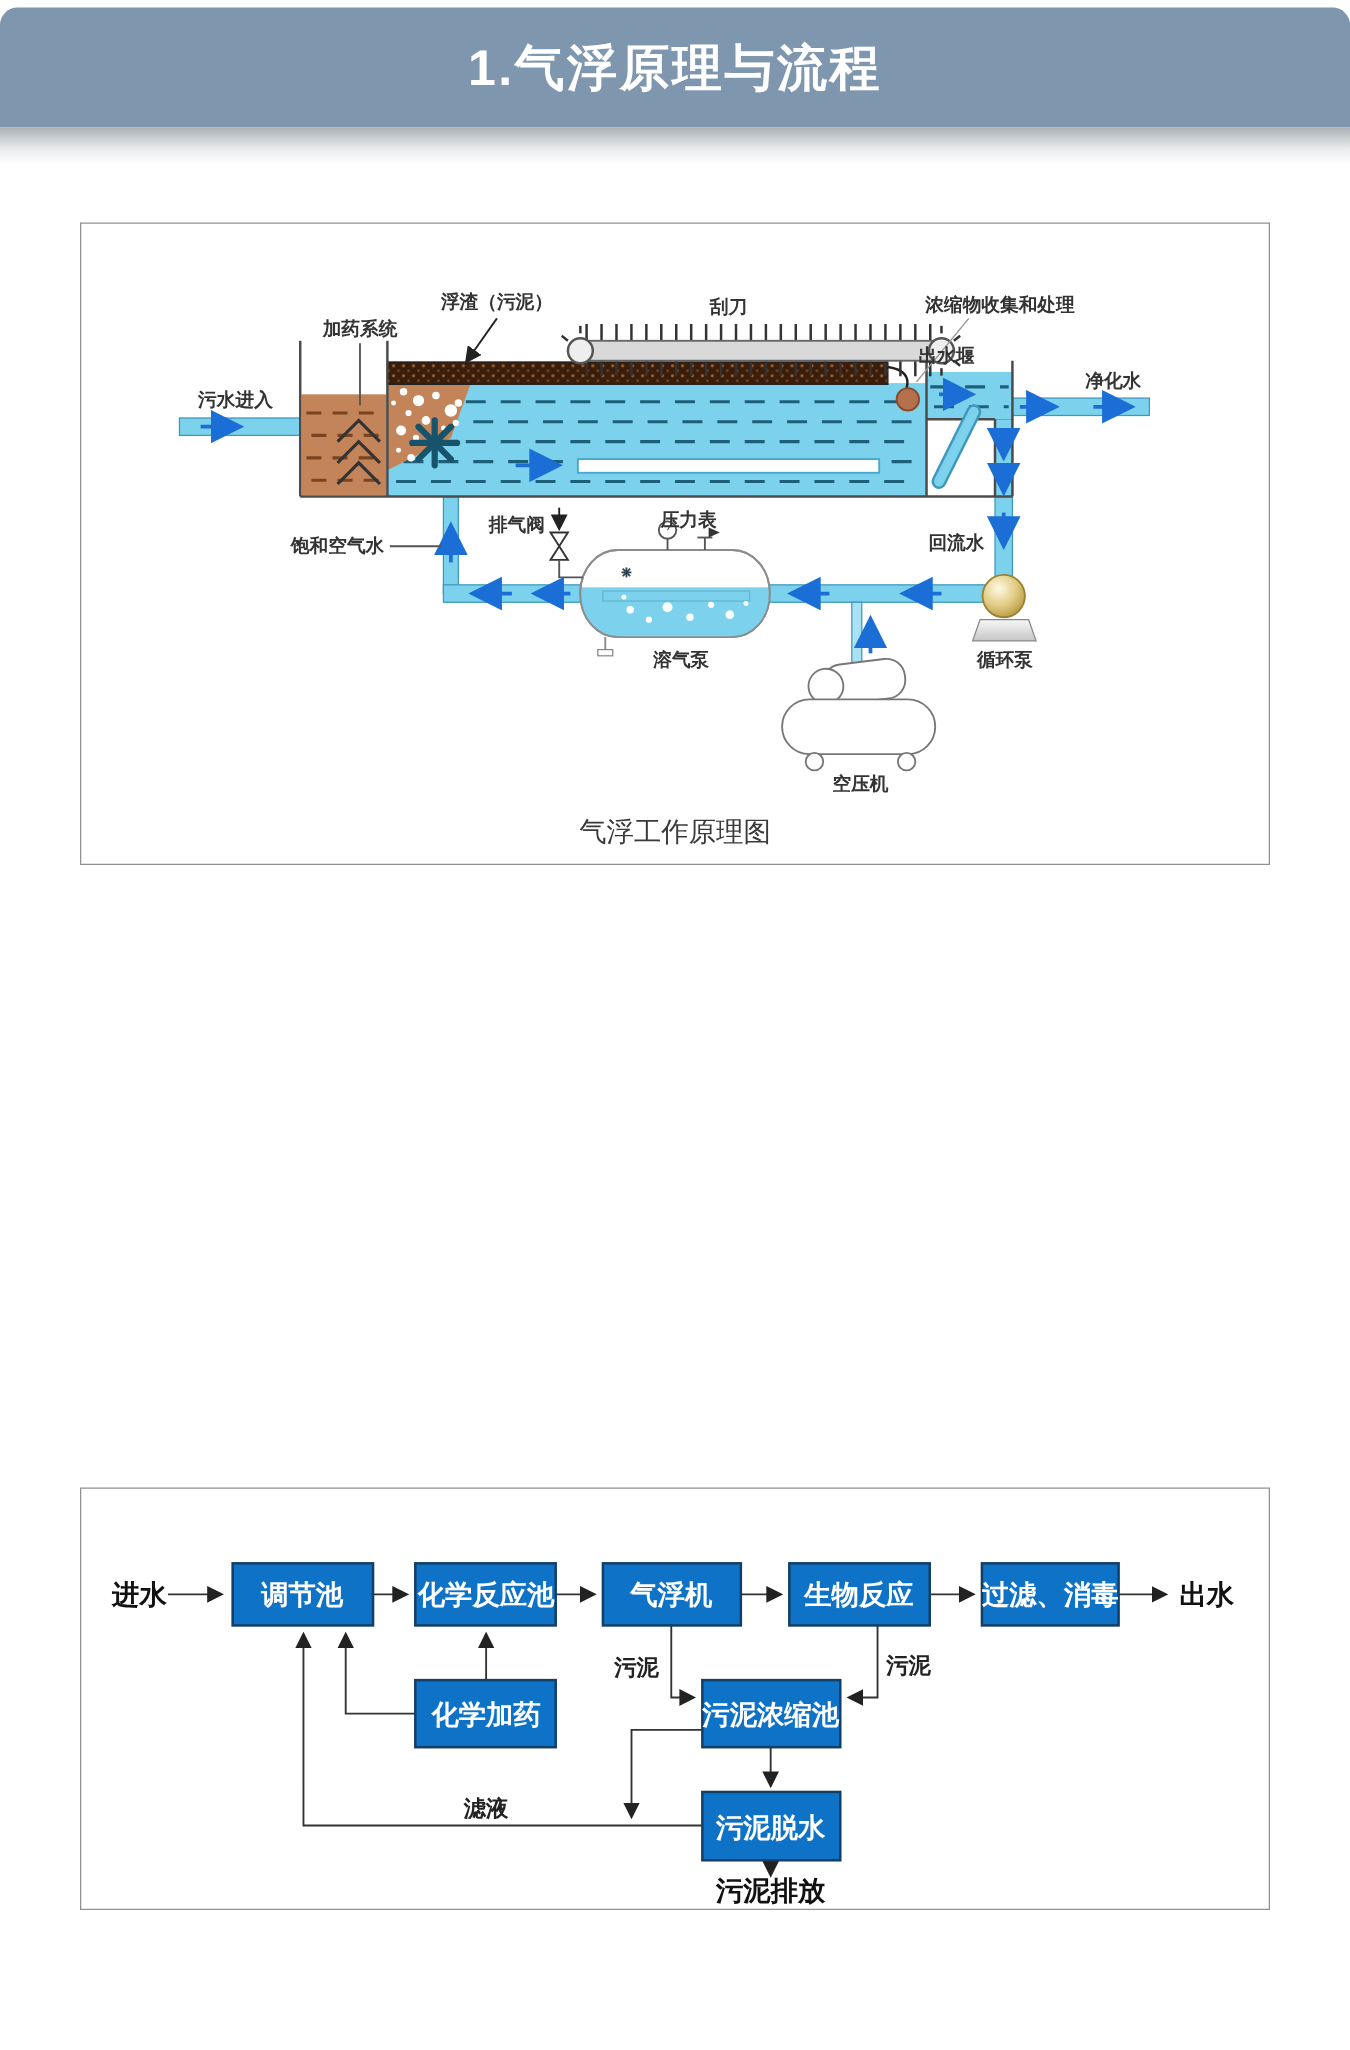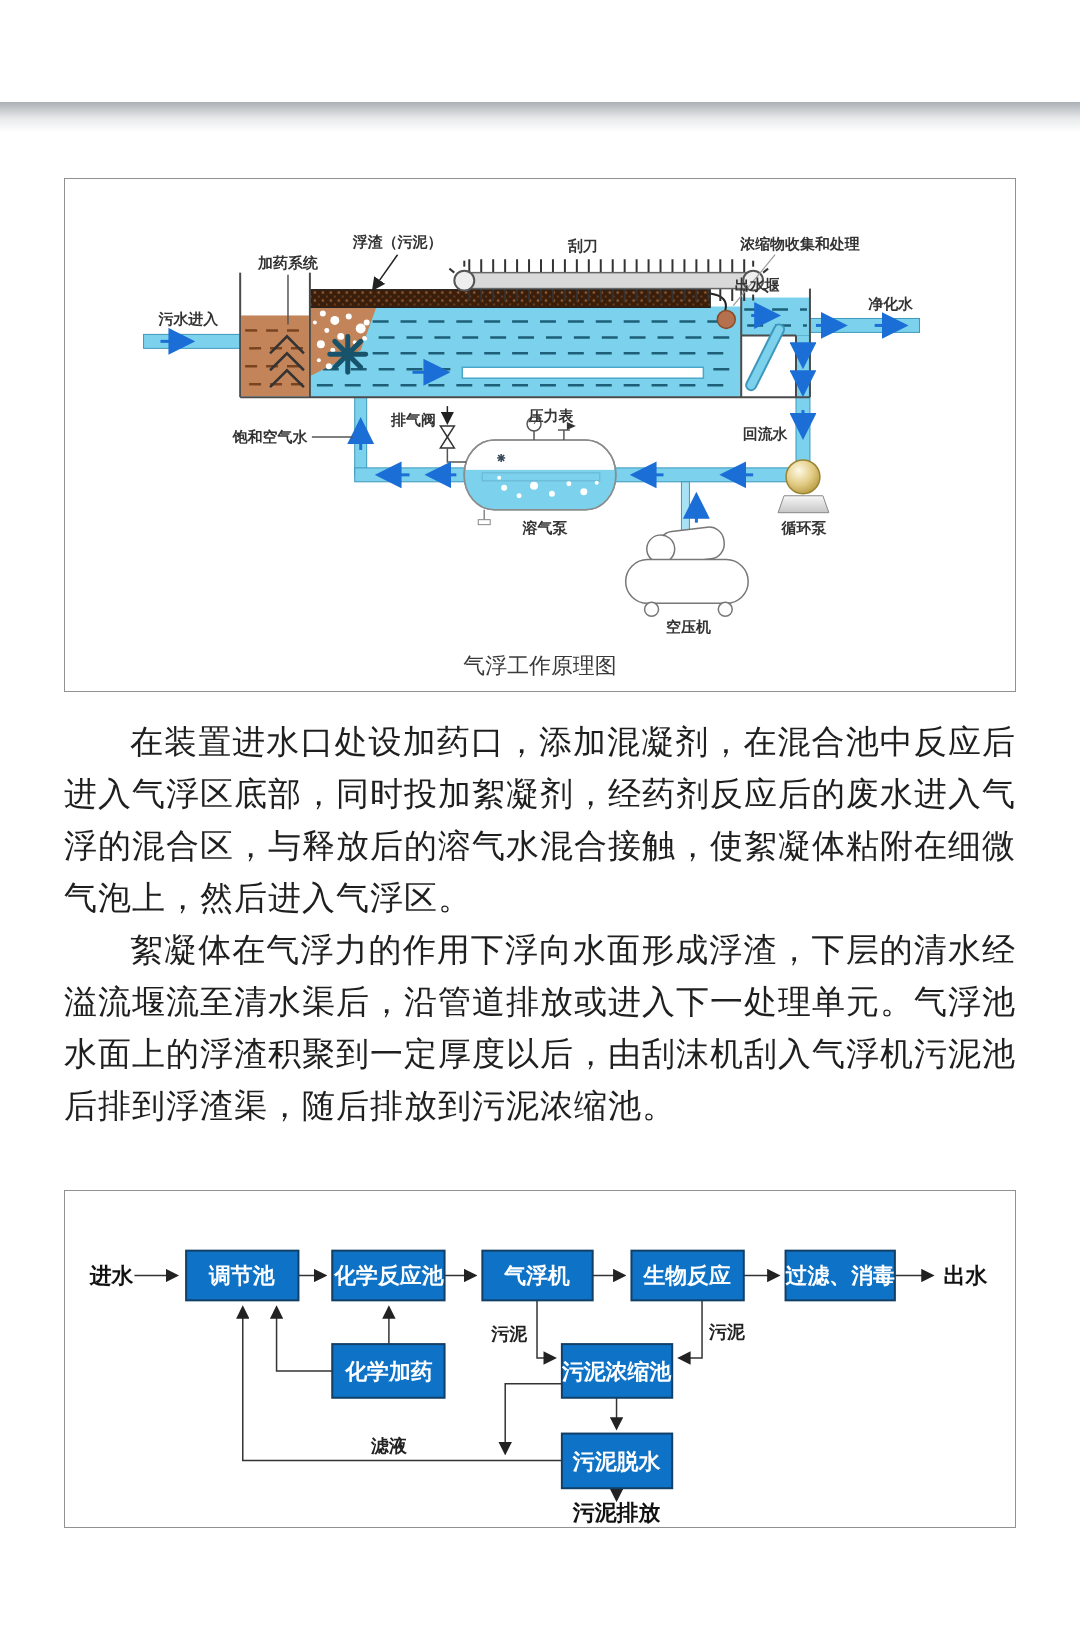--- a/index.html
+++ b/index.html
@@ -25,20 +25,23 @@
   .dcap{font-size:22px;fill:#3a3a3a;}
   .fnode{font-size:22px;font-weight:bold;fill:#ffffff;}
   .fio{font-size:22px;font-weight:bold;fill:#111111;}
   .fedge{font-size:18px;font-weight:bold;fill:#222222;}
 </style>
 </head>
 <body>
 
 <div id="page">
 
+  <div id="banner" style="background:#7e96ae;color:#ffffff;">
+    <h1>1.气浮原理与流程</h1>
+  </div>
   <div id="banner-shadow"></div>
 
   <div class="figure-box" id="principle-box">
     <svg width="950" height="512" viewBox="0 0 952 514">
       <defs>
         <marker id="arrB" markerWidth="9" markerHeight="9" refX="7" refY="4.5" orient="auto">
           <path d="M0,0 L9,4.5 L0,9 z" fill="#1b6ed6"></path>
         </marker>
         <marker id="arrD" markerWidth="9" markerHeight="9" refX="7" refY="4.5" orient="auto">
           <path d="M0,0 L9,4.5 L0,9 z" fill="#222222"></path>
@@ -262,24 +265,20 @@
         <text class="dlab" x="487" y="243">压力表</text>
         <text class="dlab" x="702" y="261">回流水</text>
         <text class="dlab" x="481" y="355">溶气泵</text>
         <text class="dlab" x="741" y="355">循环泵</text>
         <text class="dlab" x="625" y="455">空压机</text>
         <text class="dcap" x="476" y="496">气浮工作原理图</text>
       </g>
     </svg>
   </div>
 
-  <div id="body-text">
-    <p>在装置进水口处设加药口，添加混凝剂，在混合池中反应后进入气浮区底部，同时投加絮凝剂，经药剂反应后的废水进入气浮的混合区，与释放后的溶气水混合接触，使絮凝体粘附在细微气泡上，然后进入气浮区。</p>
-    <p>絮凝体在气浮力的作用下浮向水面形成浮渣，下层的清水经溢流堰流至清水渠后，沿管道排放或进入下一处理单元。气浮池水面上的浮渣积聚到一定厚度以后，由刮沫机刮入气浮机污泥池后排到浮渣渠，随后排放到污泥浓缩池。</p>
-  </div>
 
   <div class="figure-box" id="flow-box">
     <svg width="950" height="336" viewBox="0 0 952 338">
       <defs>
         <marker id="arrF" markerWidth="9" markerHeight="9" refX="7" refY="4.5" orient="auto">
           <path d="M0,0 L9,4.5 L0,9 z" fill="#222222"></path>
         </marker>
       </defs>
 
       <g stroke="#333" stroke-width="1.5" fill="none">

